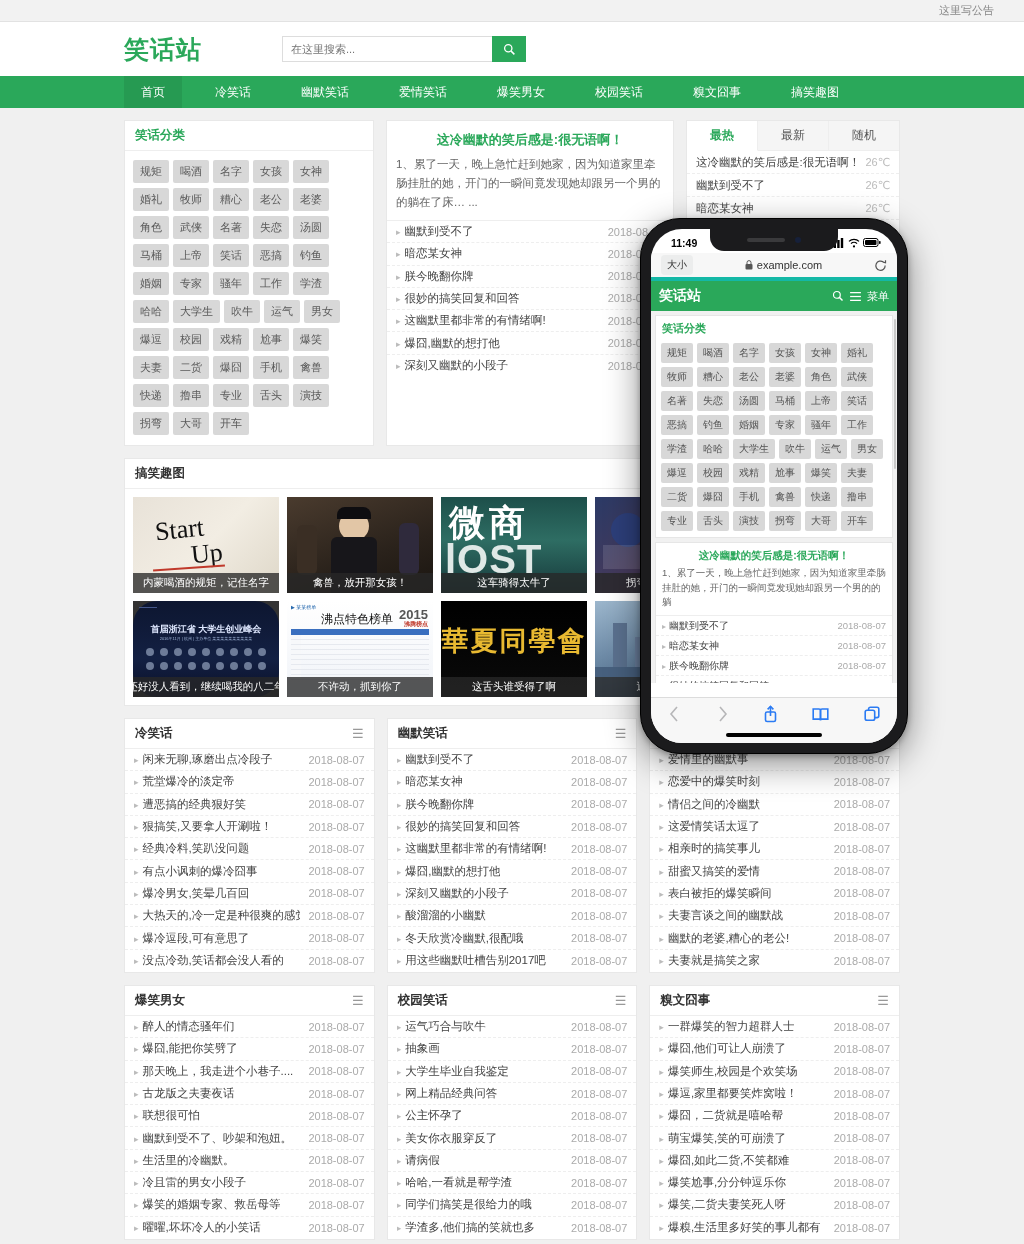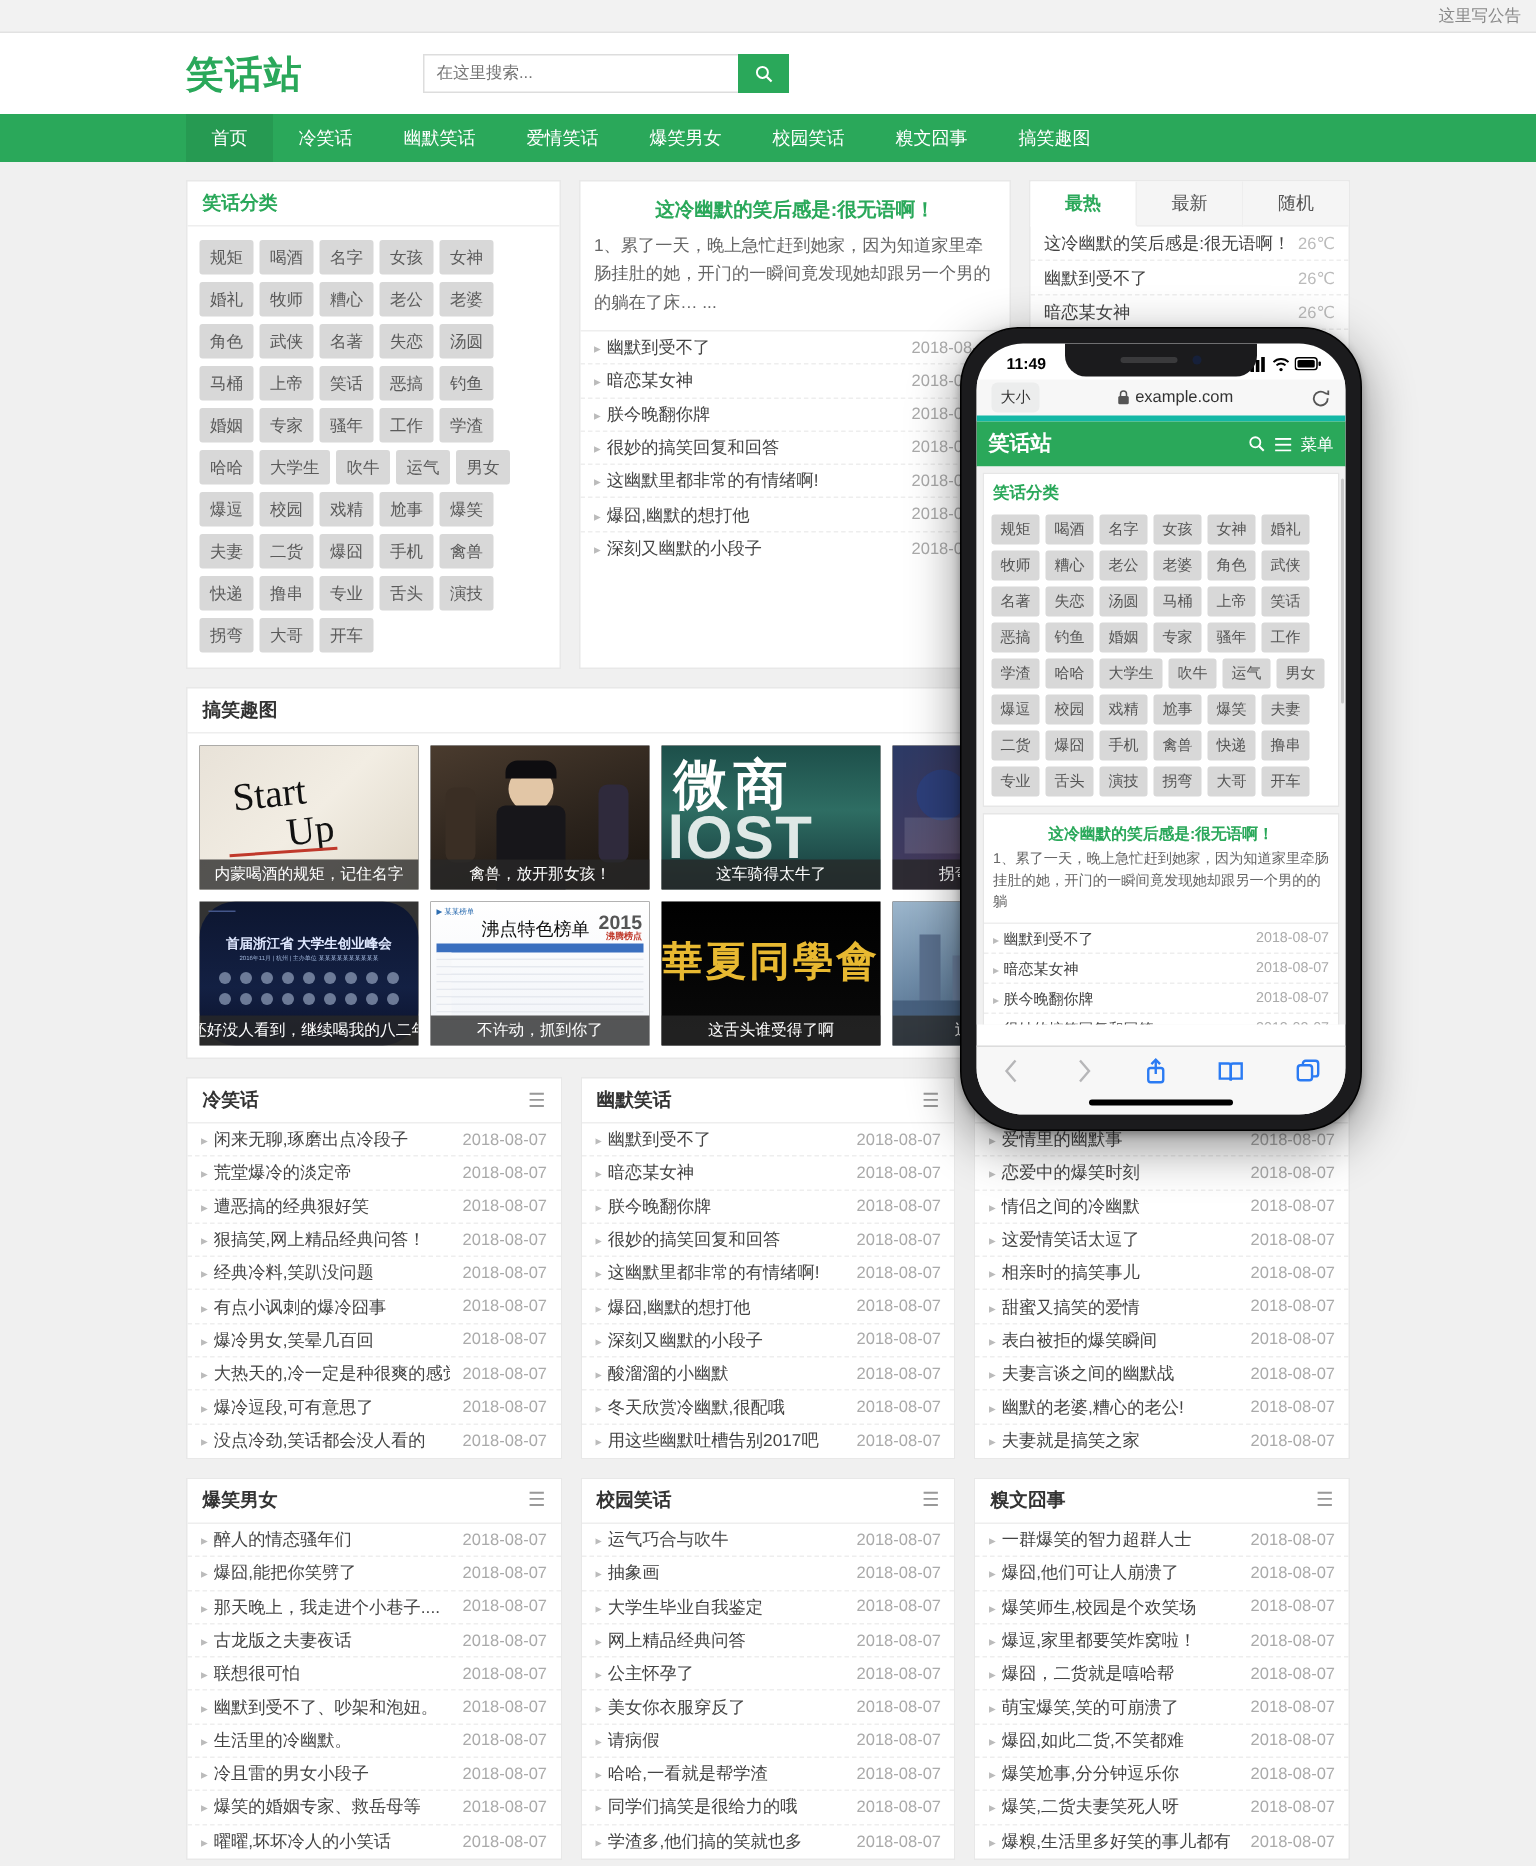--- a/index.html
+++ b/index.html
@@ -8,21 +8,21 @@
     font-family: "Liberation Sans", "DejaVu Sans", sans-serif;
     background: #f0f0f0;
     font-size: 12px;
     color: #333;
     overflow: hidden;
     position: relative;
   }
   .topbar {
     height: 22px; background: #f2f2f2; border-bottom: 1px solid #e2e2e2;
     display: flex; align-items: center; justify-content: flex-end;
-    padding-right: 10px; font-size: 11px; color: #888;
+    padding-right: 30px; font-size: 11px; color: #888;
   }
   .page { width: 1024px; }
   .header {
     background: #fff; height: 54px; display: flex; align-items: center;
     padding: 0 124px;
   }
   .logo {
     font-size: 25px; color: #2aa85a; font-weight: bold; letter-spacing: 1px;
     font-family: "Liberation Serif", "DejaVu Serif", serif;
   }
@@ -32,20 +32,21 @@
     padding: 0 8px; font-size: 11px; color: #999; outline: none;
     font-family: "Liberation Sans", sans-serif;
   }
   .searchbtn {
     width: 34px; height: 26px; background: #2aa85a; border: none;
     color: #fff; cursor: pointer; display: flex; align-items: center; justify-content: center;
   }
   .nav {
     background: #2aa85a; height: 32px; display: flex; align-items: stretch;
     padding-left: 124px;
+    gap: 16px;
   }
   .nav a {
     color: #fff; text-decoration: none; font-size: 12px;
     display: flex; align-items: center; padding: 0 17px; white-space: nowrap;
   }
   .nav a.active { background: rgba(0,0,0,0.08); }
 
   .wrap { padding: 12px 124px 0 124px; }
   .row { display: flex; gap: 12px; }
 
@@ -489,21 +490,21 @@
           </div>
           <div class="li">
             <span class="t">荒堂爆冷的淡定帝</span>
             <span class="d">2018-08-07</span>
           </div>
           <div class="li">
             <span class="t">遭恶搞的经典狠好笑</span>
             <span class="d">2018-08-07</span>
           </div>
           <div class="li">
-            <span class="t">狠搞笑,网上精品经典问答！</span>
+            <span class="t">狠搞笑,又要拿人开涮啦！</span>
             <span class="d">2018-08-07</span>
           </div>
           <div class="li">
             <span class="t">经典冷料,笑趴没问题</span>
             <span class="d">2018-08-07</span>
           </div>
           <div class="li">
             <span class="t">有点小讽刺的爆冷囧事</span>
             <span class="d">2018-08-07</span>
           </div>

